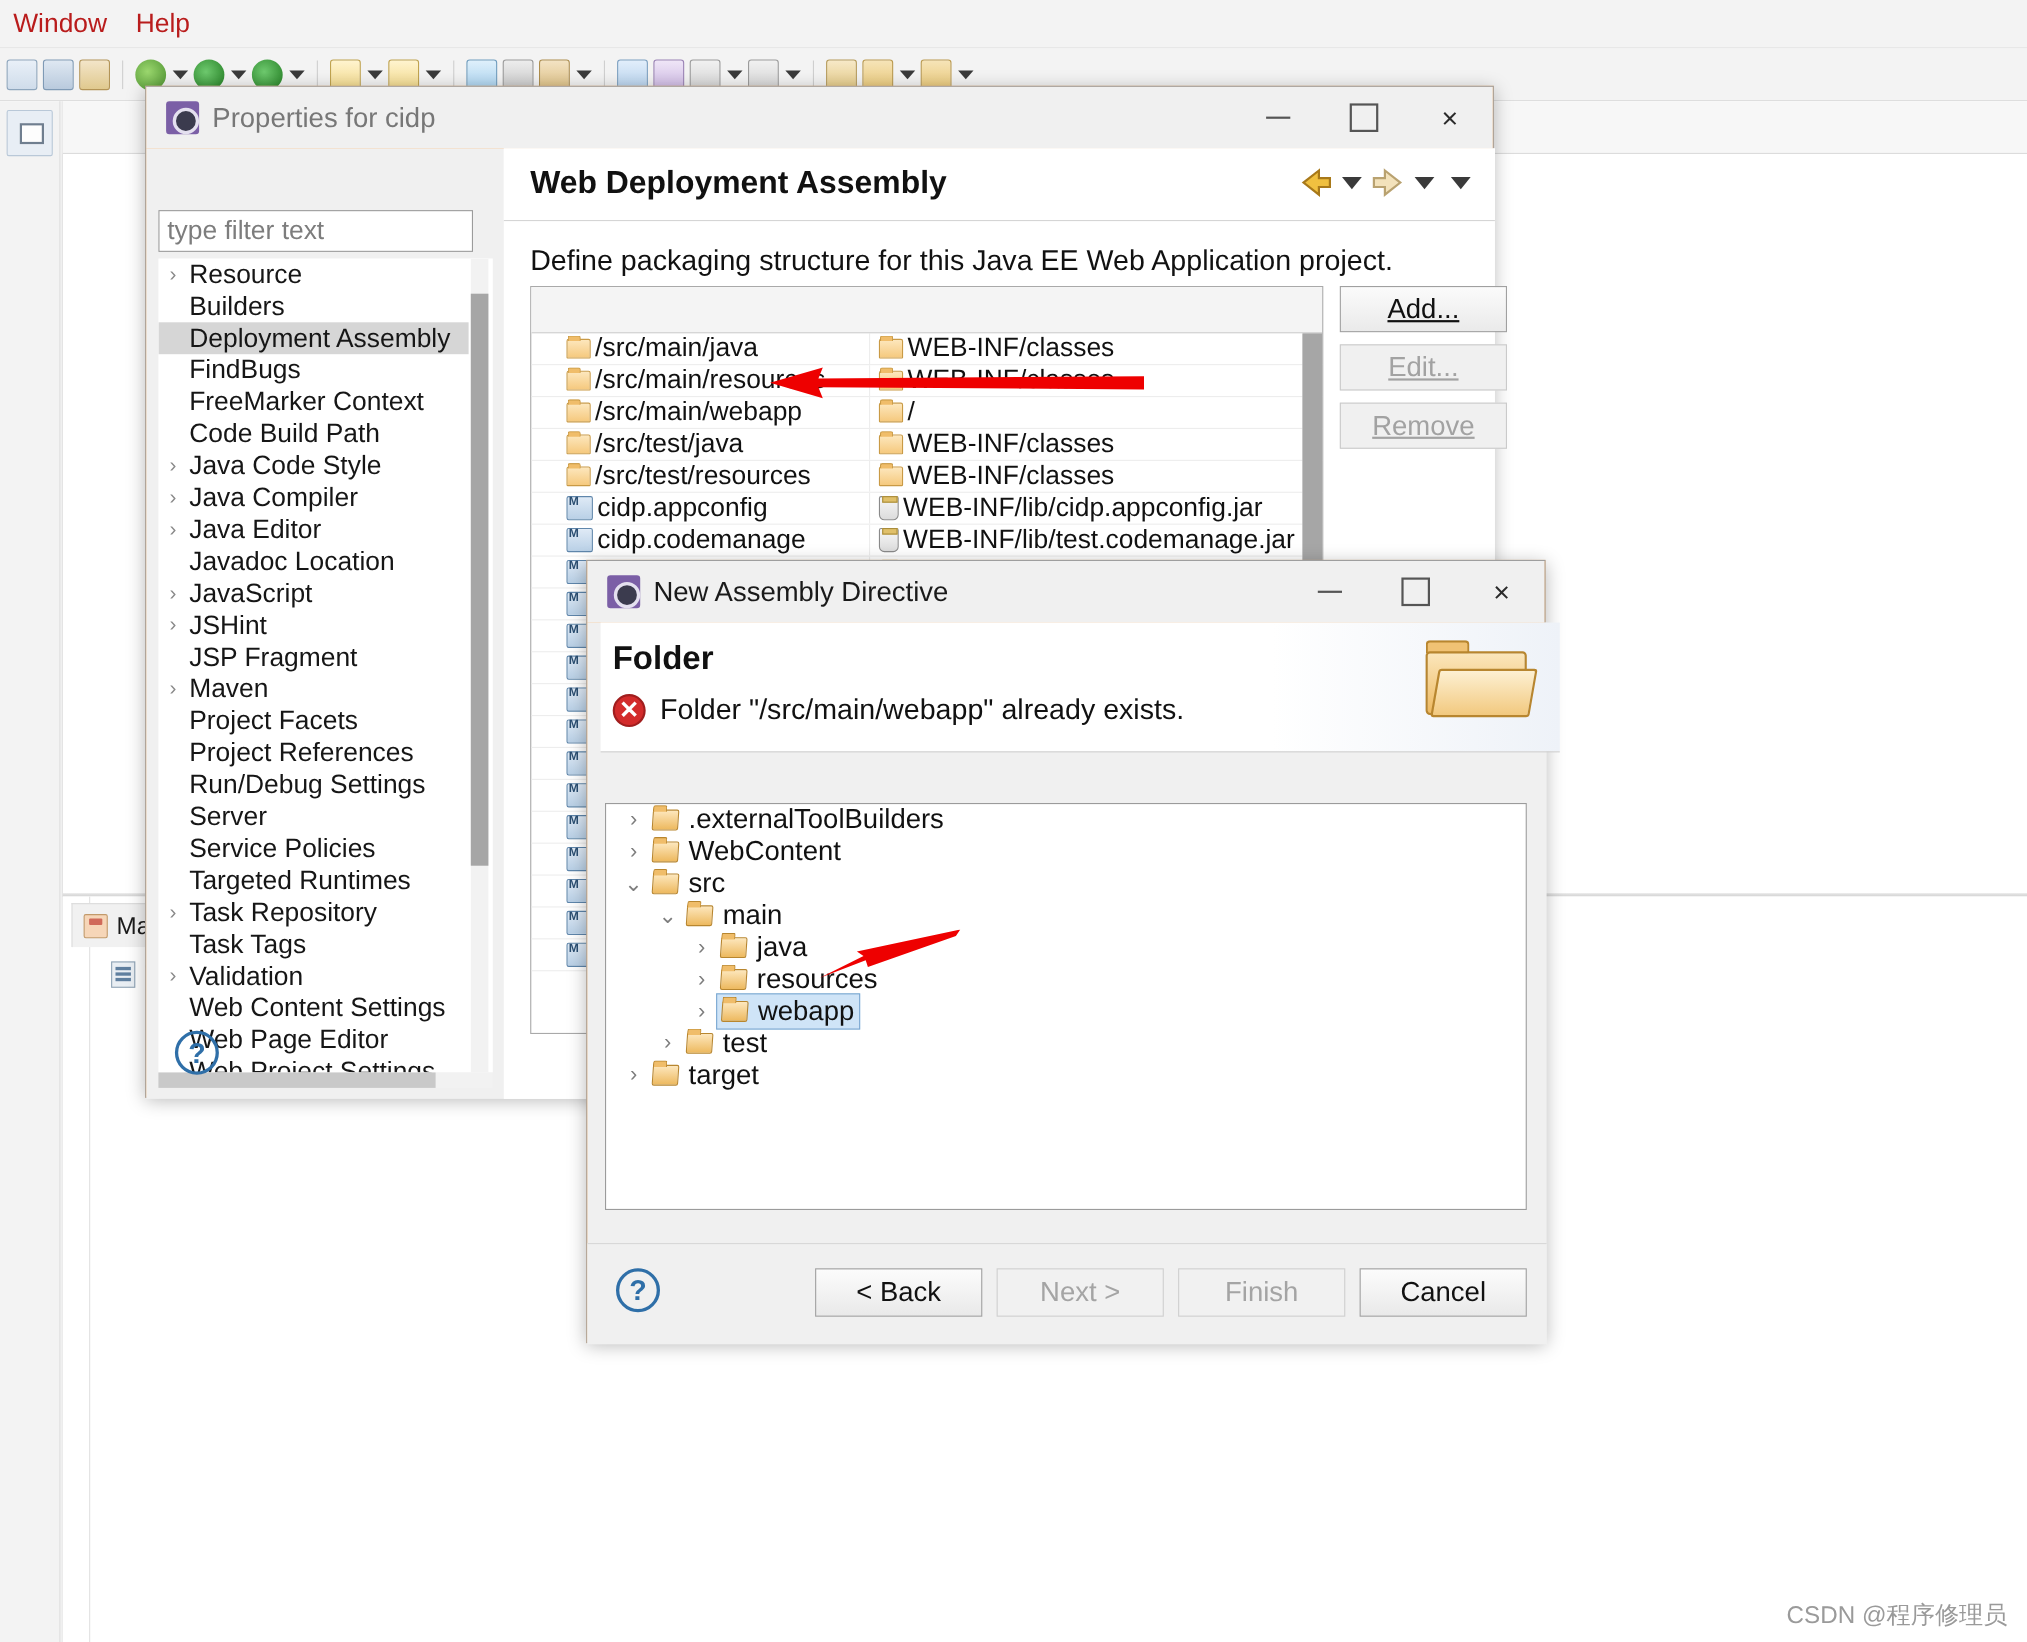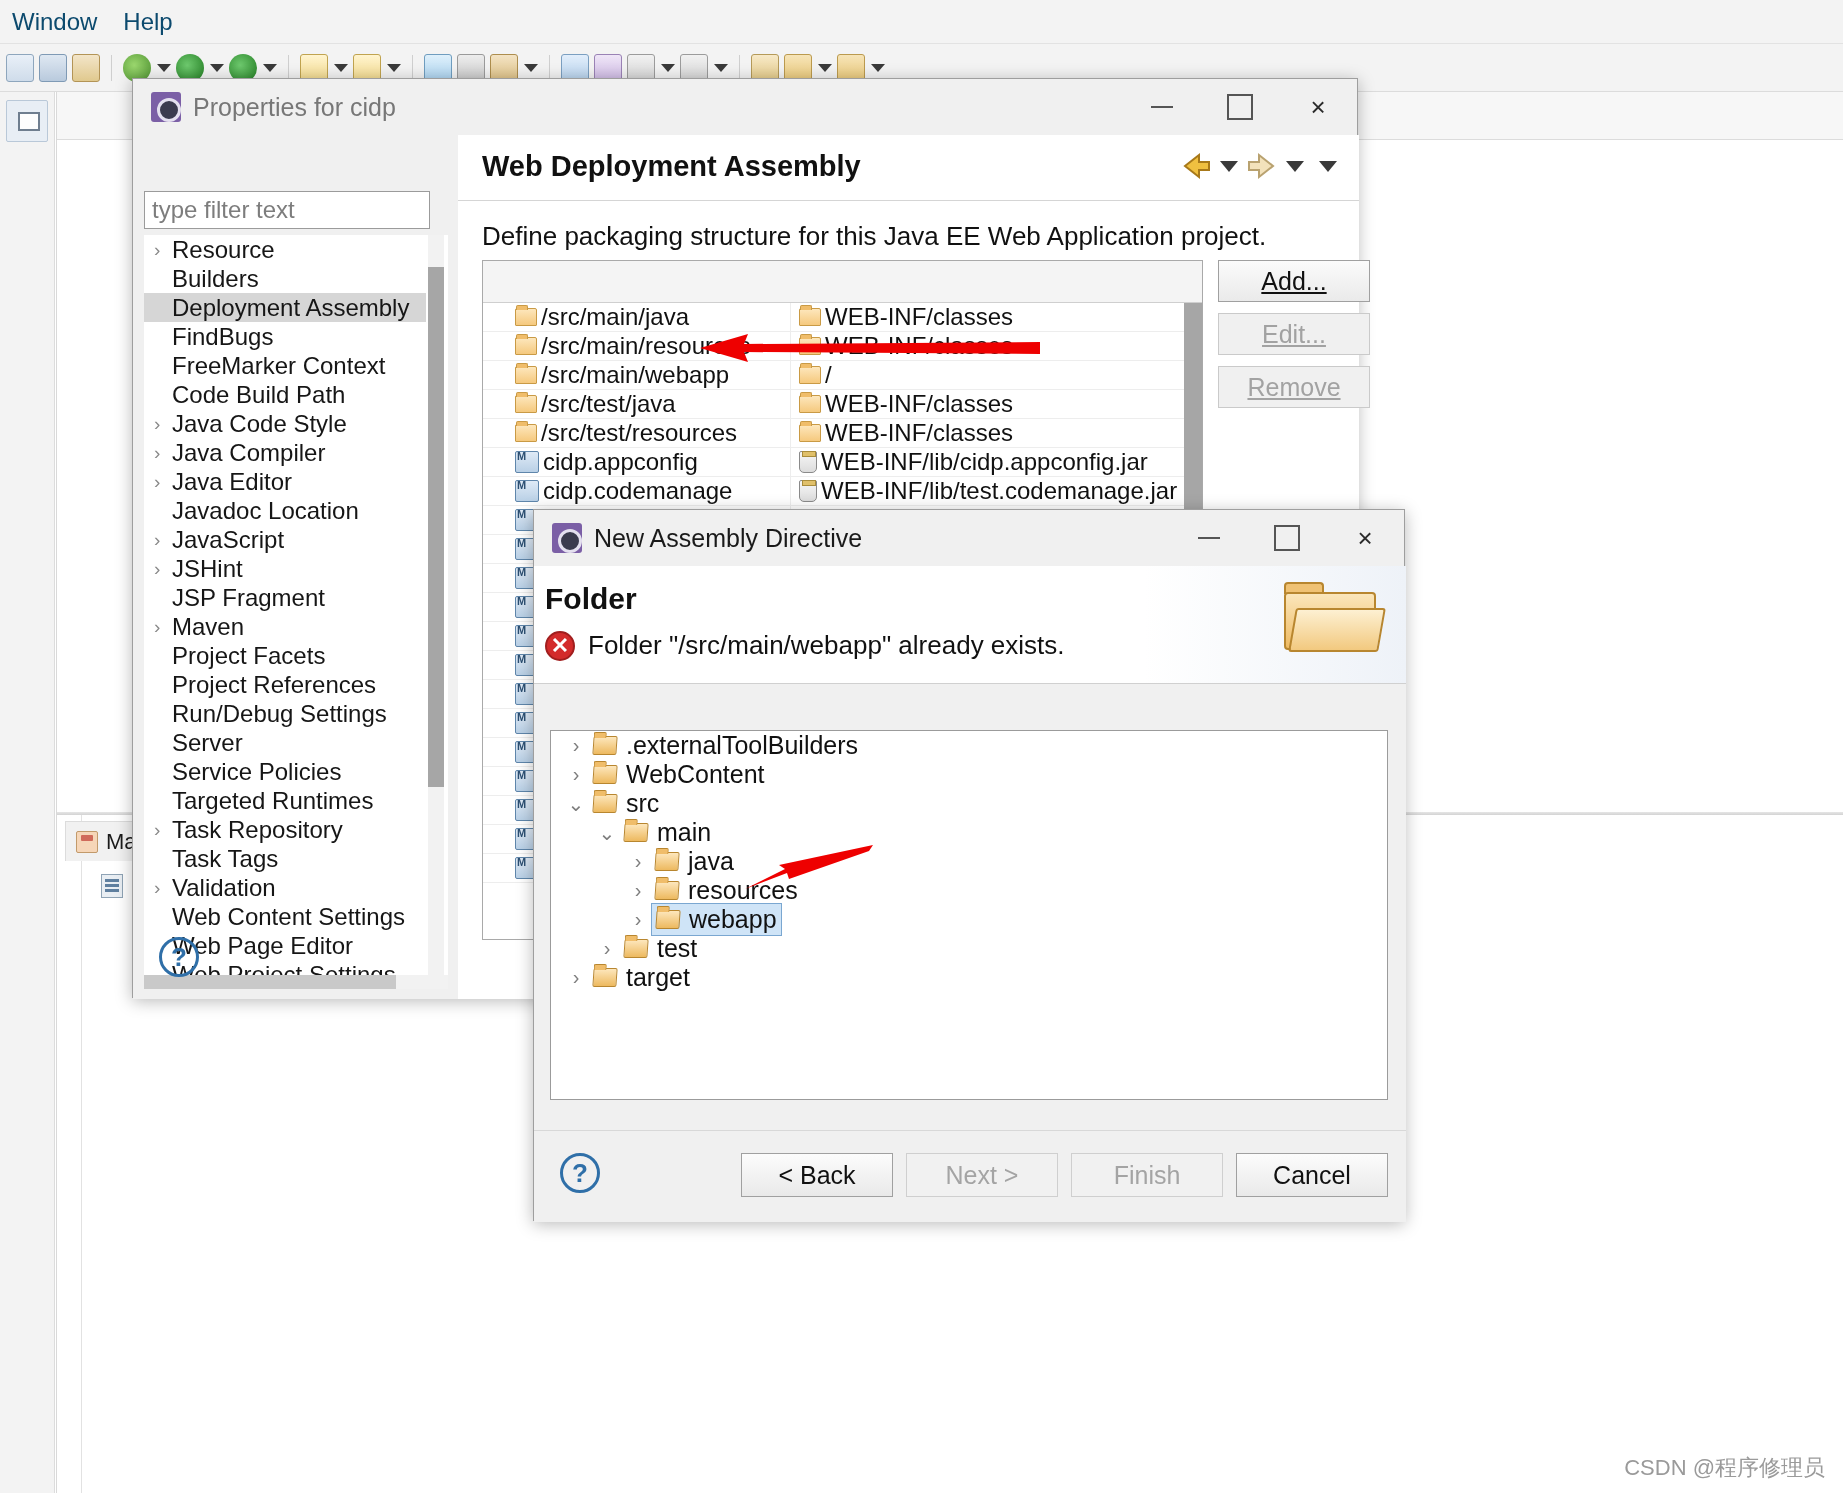--- a/index.html
+++ b/index.html
@@ -11,21 +11,21 @@
     overflow: hidden;
   }
   #root { position: relative; width: 1843px; height: 1493px; }
 
   
   .app-menubar {
     position: absolute; top: 0; left: 0; width: 1843px; height: 44px;
     background: #f3f3f3; display: flex; align-items: center; gap: 26px;
     padding-left: 12px; border-bottom: 1px solid #e2e2e2;
   }
-  .menu-item { font-size: 24px; color: #0c4a6e; cursor: default; }
+  .menu-item { font-size: 24px; color: #b91c1c; cursor: default; }
 
   .app-toolbar {
     position: absolute; top: 44px; left: 0; width: 1843px; height: 48px;
     background: #f3f3f3; display: flex; align-items: center;
     border-bottom: 1px solid #dcdcdc;
   }
   .tb-group { display: flex; align-items: center; gap: 5px; padding: 0 6px; }
   .tb-sep { width: 1px; height: 26px; background: #cfcfcf; margin: 0 5px; }
   .tb-ico { width: 28px; height: 28px; border-radius: 3px; position: relative; }
   .tb-caret {
@@ -310,21 +310,21 @@
     display: flex; align-items: center; justify-content: center;
   }
 
   
   #assembly-dialog { left: 533px; top: 509px; width: 872px; height: 712px; }
   .asm-dlg-body {
     position: absolute; left: 0; top: 56px; width: 872px; height: 656px;
     background: #f0f0f0;
   }
   .asm-banner {
-    position: absolute; left: 0; top: 0; width: 872px; height: 118px;
+    position: absolute; left: 12px; top: 0; width: 872px; height: 118px;
     background: linear-gradient(90deg,#ffffff 0%, #ffffff 70%, #eef2f8 100%);
     border-bottom: 1px solid #d0d0d0;
   }
   .asm-banner-title {
     position: absolute; left: 11px; top: 16px;
     font-size: 30px; font-weight: bold; color: #111111;
   }
   .asm-err {
     position: absolute; left: 11px; top: 64px;
     display: flex; align-items: center; gap: 13px;

